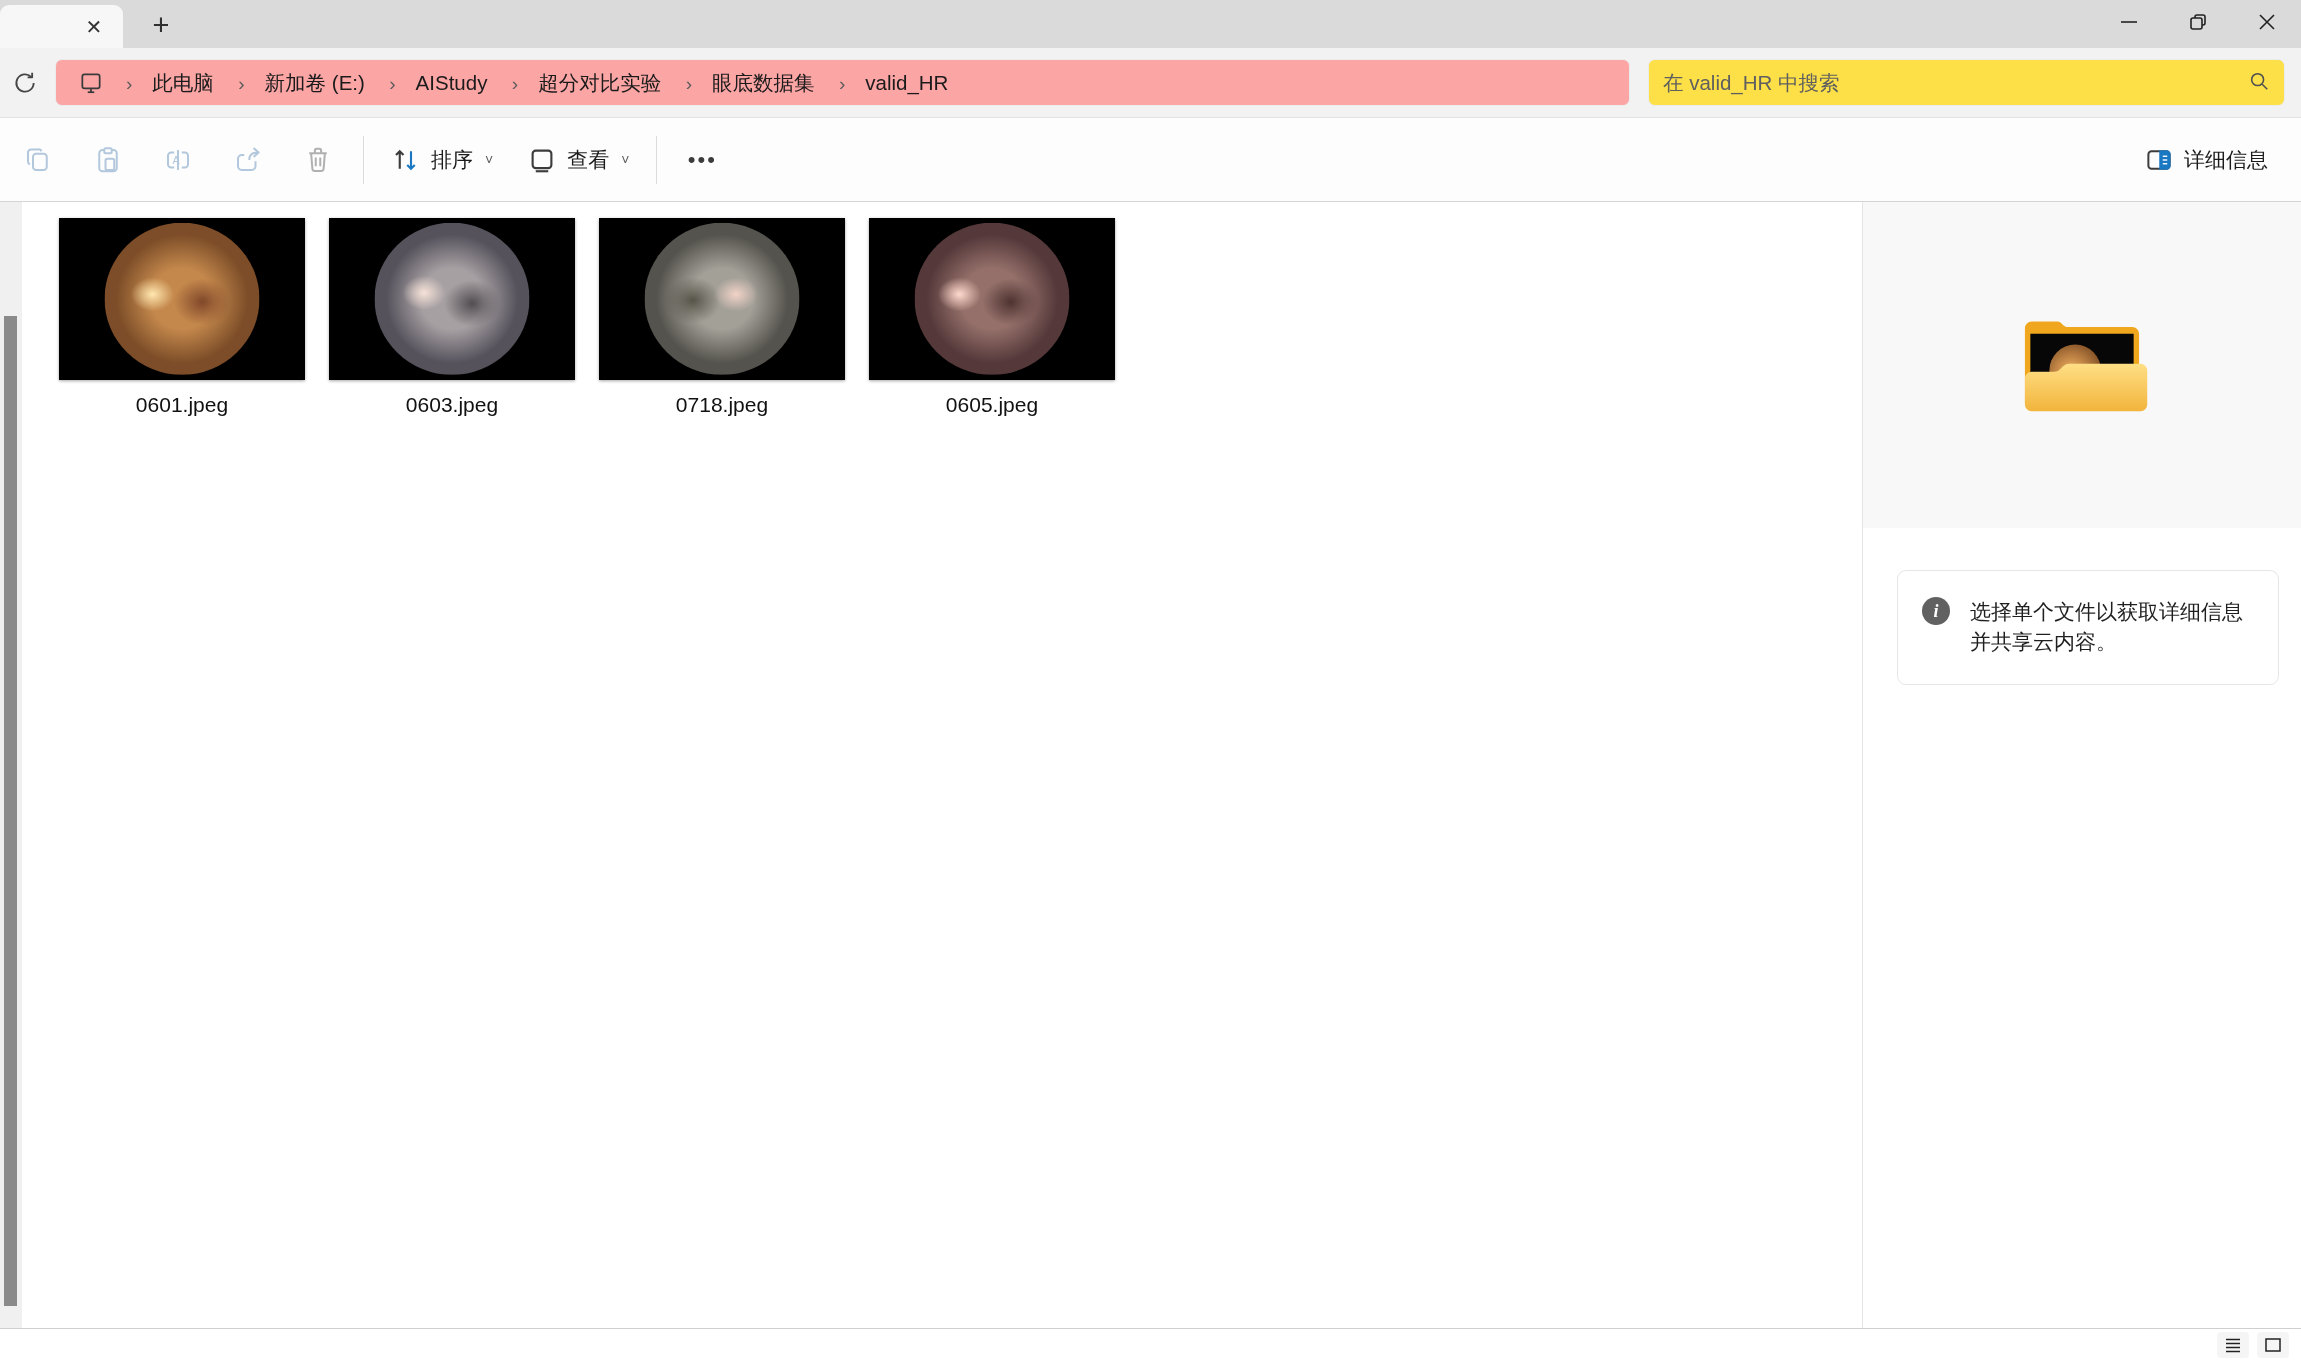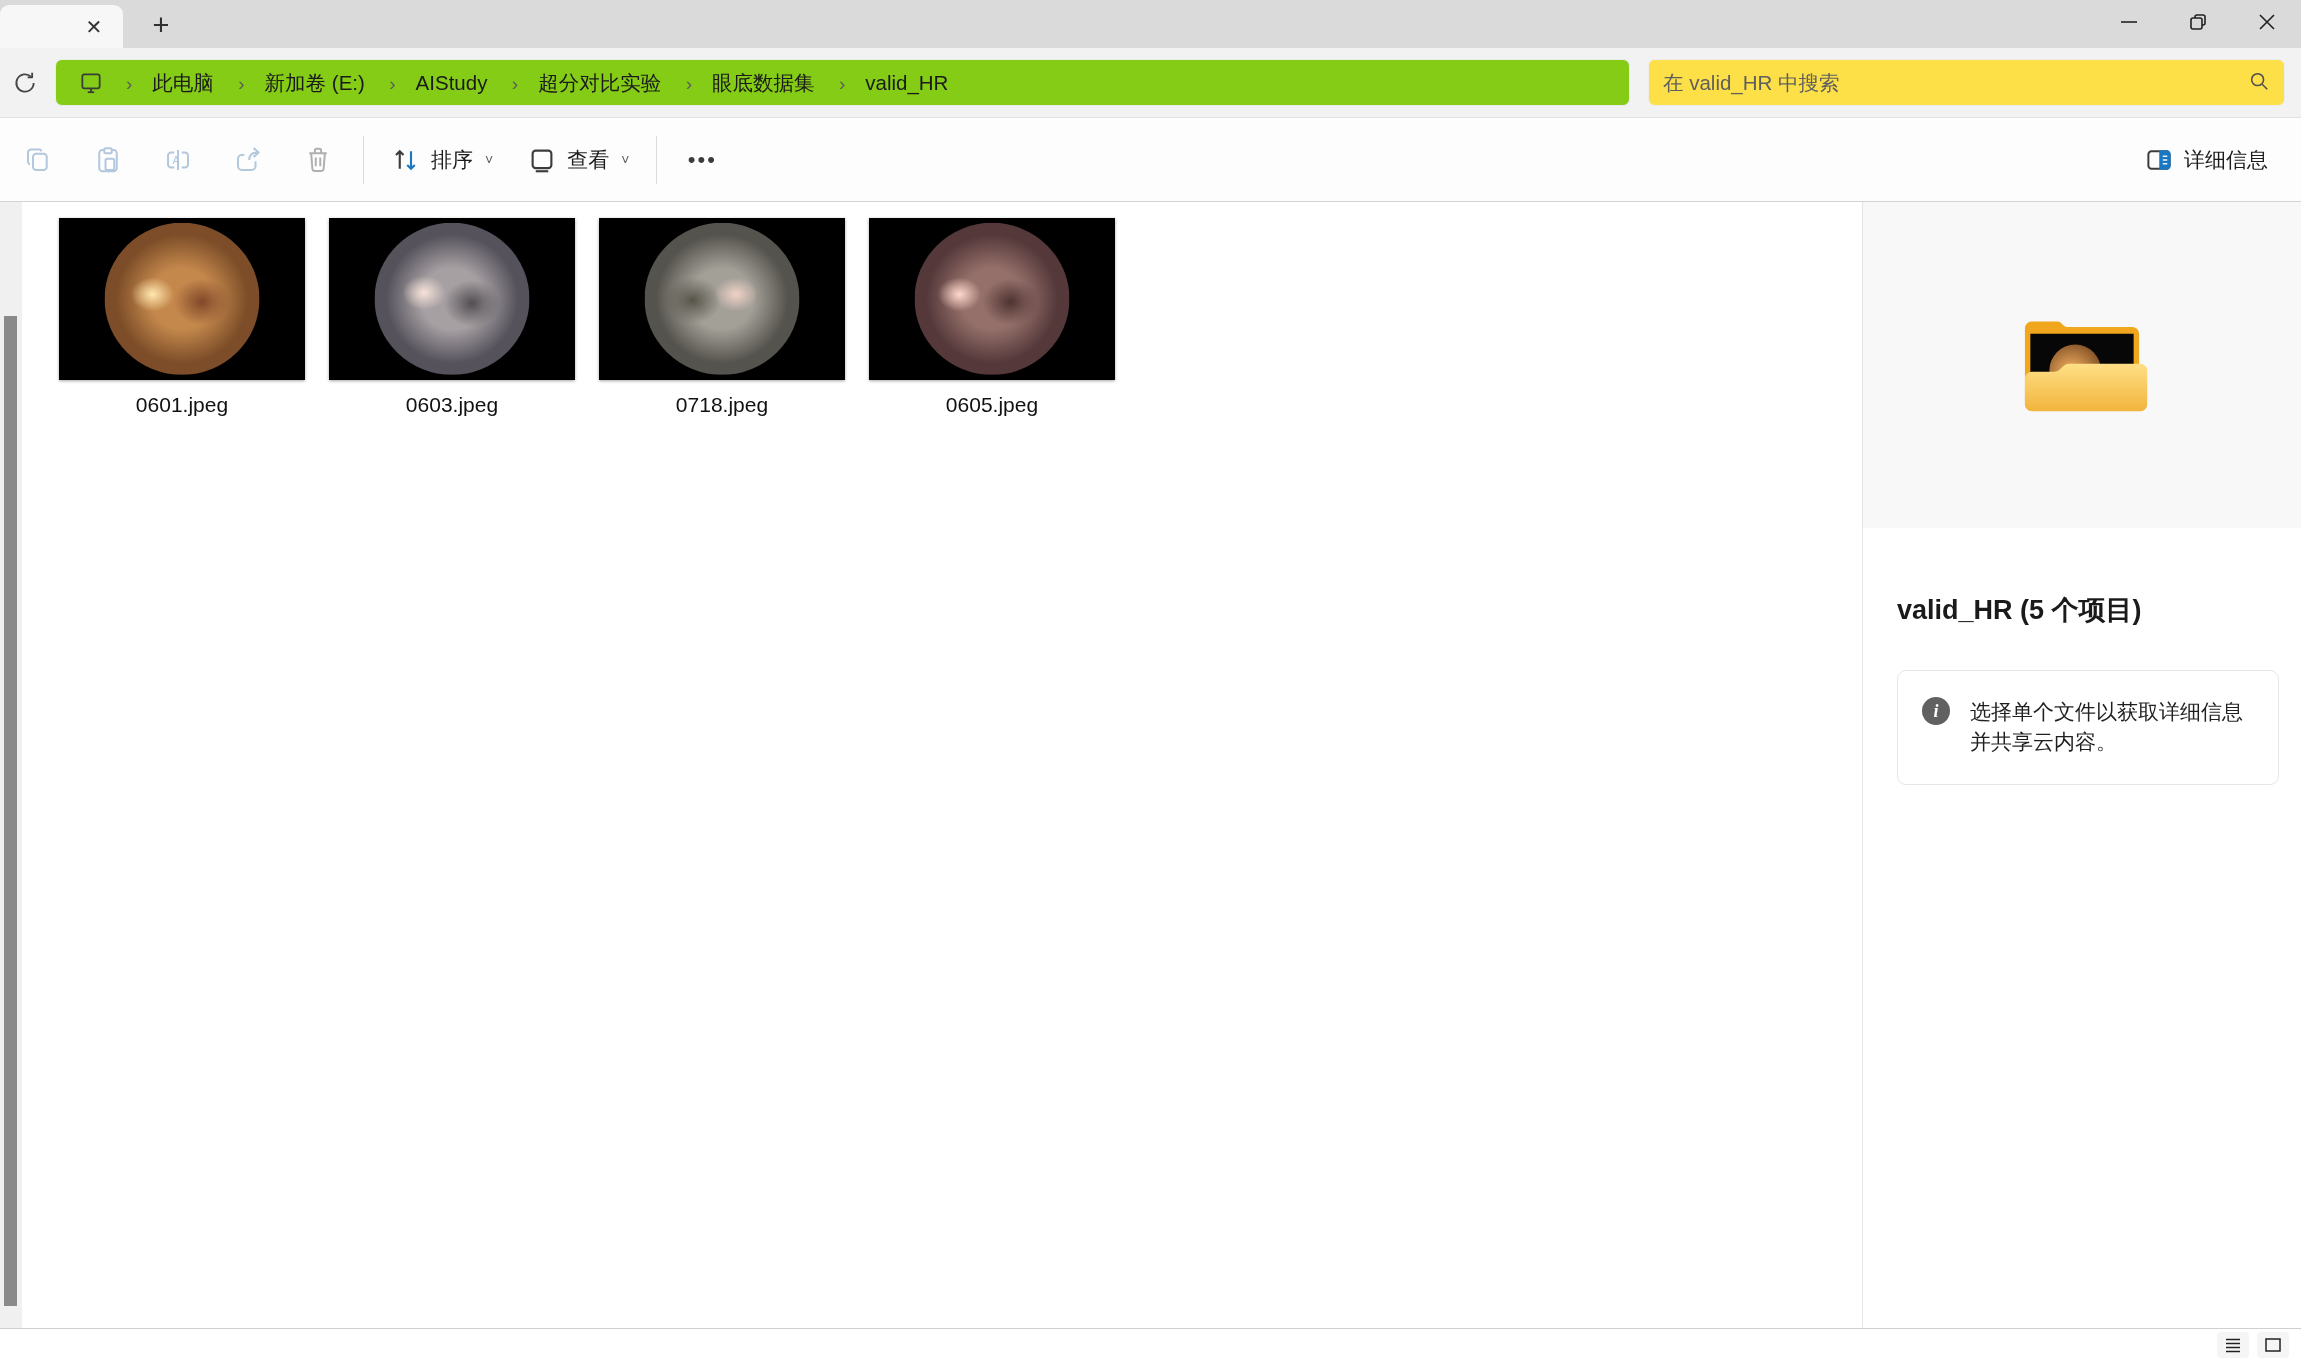--- a/index.html
+++ b/index.html
@@ -17,21 +17,21 @@
             justify-content:center; font-size:29px; font-weight:300; color:#303030; border-radius:6px; cursor:pointer; }
   .wincontrols { position:absolute; right:0; top:0; height:48px; display:flex; }
   .winbtn { width:69px; height:44px; display:flex; align-items:center; justify-content:center; cursor:pointer; color:#222; }
   .winbtn svg { display:block; }
 
   
   .headerbar { height:70px; background:var(--header-bg,#f2f2f2); display:flex; align-items:center;
                border-bottom:1px solid #e2e2e2; }
   .refresh-btn { width:46px; height:46px; margin-left:2px; display:flex; align-items:center; justify-content:center;
                  color:#454545; cursor:pointer; flex:0 0 auto; }
-  .addressbar { height:47px; flex:1 1 auto; margin-left:7px; background:#84cc16; border:1px solid #ececec;
+  .addressbar { height:47px; flex:1 1 auto; margin-left:7px; background:#fca5a5; border:1px solid #ececec;
                 border-radius:7px; display:flex; align-items:center; padding:0 10px; }
   .crumb-device { display:flex; align-items:center; color:#3a3a3a; padding:0 12px; cursor:pointer; }
   .crumb-sep { color:#5c5c5c; font-size:19px; padding:0 10px; }
   .crumb { font-size:20.5px; color:#1b1b1b; padding:4px 10px; border-radius:5px; cursor:pointer; white-space:nowrap; }
   .searchbox { width:637px; height:47px; margin:0 16px 0 18px; background:#fde047; border:1px solid #ececec;
                border-radius:7px; display:flex; align-items:center; padding:0 14px; flex:0 0 auto; }
   .searchbox input { flex:1; border:none; outline:none; background:transparent; font-size:20.5px;
                      color:#1b1b1b; font-family:inherit; }
   .searchbox input::placeholder { color:#5f5f5f; opacity:1; }
   .search-glyph { color:#4f4f4f; margin-left:8px; }
@@ -277,21 +277,20 @@
                 <stop offset="1" stop-color="#7d4c24"></stop>
             </radialGradient>
           </defs>
           <path d="M6 12 a5 5 0 0 1 5-5 h19 c3 0 4 4 7 4 h48 a5 5 0 0 1 5 5 v51 a5 5 0 0 1-5 5 H11 a5 5 0 0 1-5-5 Z" fill="var(--folder-back,#f0a71d)"></path>
           <rect x="10" y="16" width="76" height="34" fill="#070707"></rect>
           <circle cx="43" cy="43" r="19" fill="url(#minifundus)"></circle>
           <circle cx="36" cy="47" r="4.5" fill="#ffe8b5" opacity="0.95"></circle>
           <path d="M6 49 a5 5 0 0 1 5-5 h16 c6 0 6-6 12-6 h52 a5 5 0 0 1 5 5 v25 a5 5 0 0 1-5 5 H11 a5 5 0 0 1-5-5 Z" fill="url(#flap)"></path>
         </svg>
       </div>
-      <div class="panel-title">valid_HR (5 个项目)</div>
       <div class="infobox">
         <span class="info-icon">i</span>
         <span class="info-text">选择单个文件以获取详细信息并共享云内容。</span>
       </div>
     </div>
   </div>
 
   <div class="statusbar">
     <div class="sbtn">
       <svg width="20" height="20" viewBox="0 0 20 20" stroke="currentColor" stroke-width="1.5">

